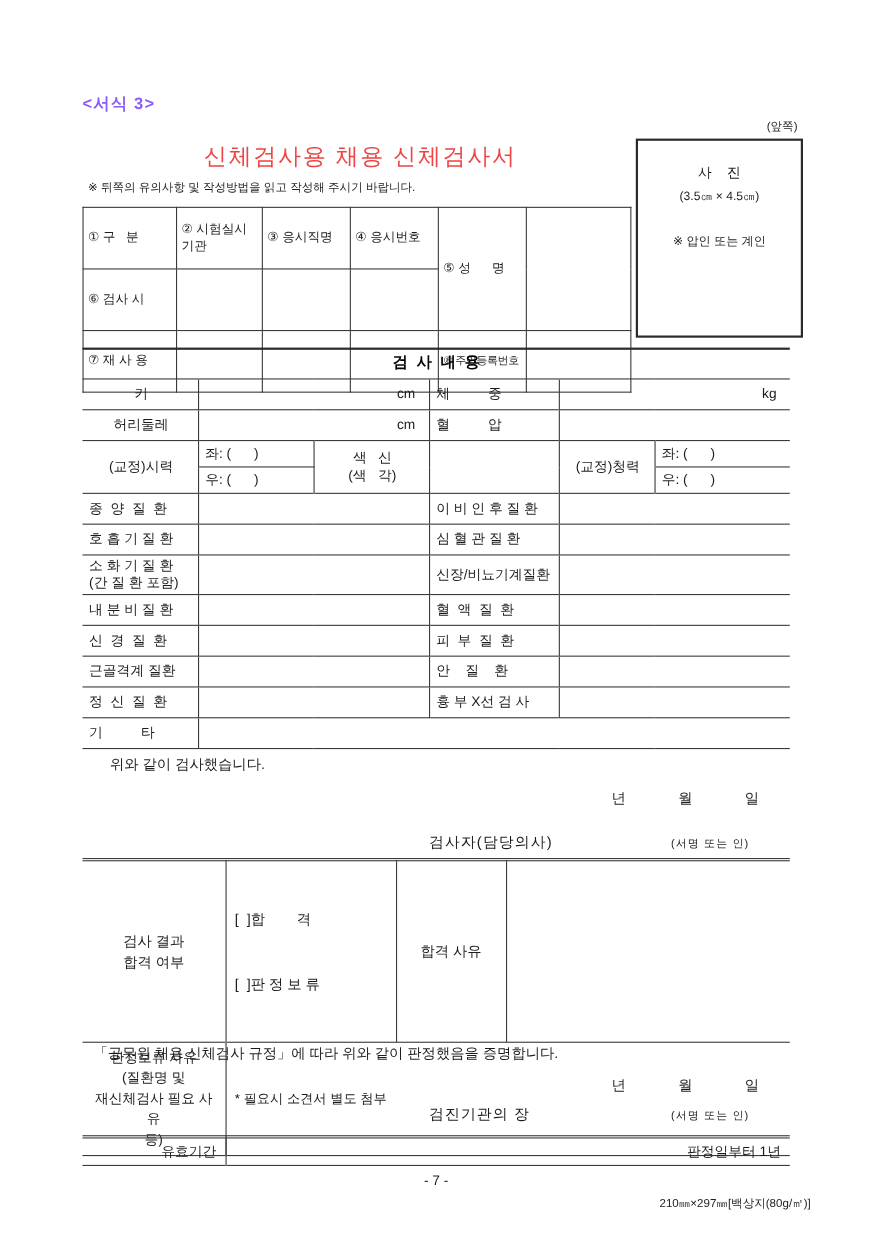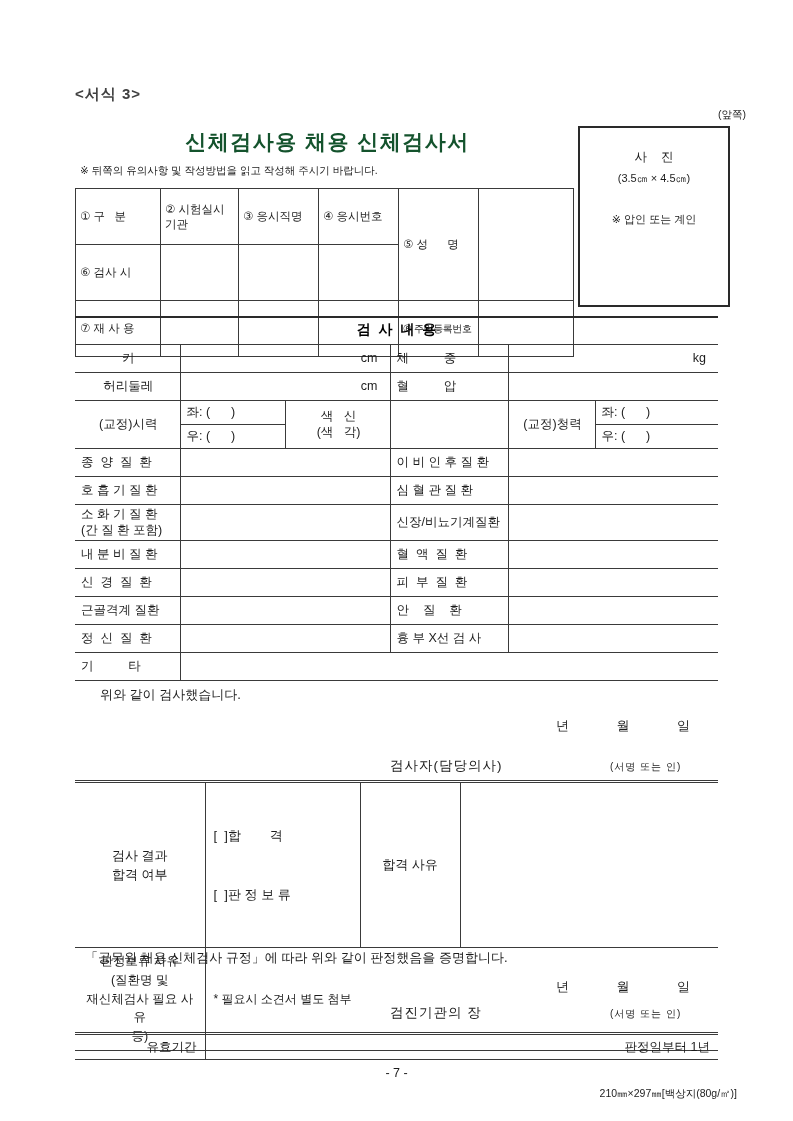--- a/index.html
+++ b/index.html
@@ -5,25 +5,25 @@
   * { margin:0; padding:0; box-sizing:border-box; }
   html,body { background:#ffffff; }
   .page {
     position:relative; width:793px; height:1121px; margin:0 auto;
     background:#ffffff; overflow:hidden;
     font-family:"Liberation Sans","DejaVu Sans",sans-serif;
     color:#1c1c1c;
   }
   .pre { white-space:pre-wrap; }
 
-  .form-no { position:absolute; top:85px; left:75px; font-size:15px; font-weight:bold; letter-spacing:1px; color:#404040; }
-  .side-label { position:absolute; top:108px; right:47px; font-size:10.5px; }
+  .form-no { position:absolute; top:85px; left:75px; font-size:15px; font-weight:bold; letter-spacing:1px; color:#8b5cf6; }
+  .side-label { position:absolute; top:108px; right:68px; font-size:10.5px; }
 
   .doc-title { position:absolute; top:128px; left:75px; width:505px; text-align:center;
-    font-size:21px; font-weight:bold; letter-spacing:1.5px; color:#14532d; white-space:pre-wrap; }
+    font-size:21px; font-weight:normal; letter-spacing:1.5px; color:#ef4444; white-space:pre-wrap; }
   .doc-note { position:absolute; top:164px; left:80px; font-size:10.5px; color:#222;text-align:center; }
 
   .photo-box { position:absolute; top:126px; left:578px; width:152px; height:181px;
     border:2px solid #2a2a2a; text-align:center; background:#fff; }
   .photo-title { margin-top:21px; font-size:12.5px; white-space:pre-wrap; }
   .photo-size  { margin-top:5px; font-size:11px; white-space:pre-wrap;text-align:center; }
   .photo-note  { margin-top:26px; font-size:11px; white-space:pre-wrap; }
 
   table { border-collapse:collapse; table-layout:fixed; }
 

